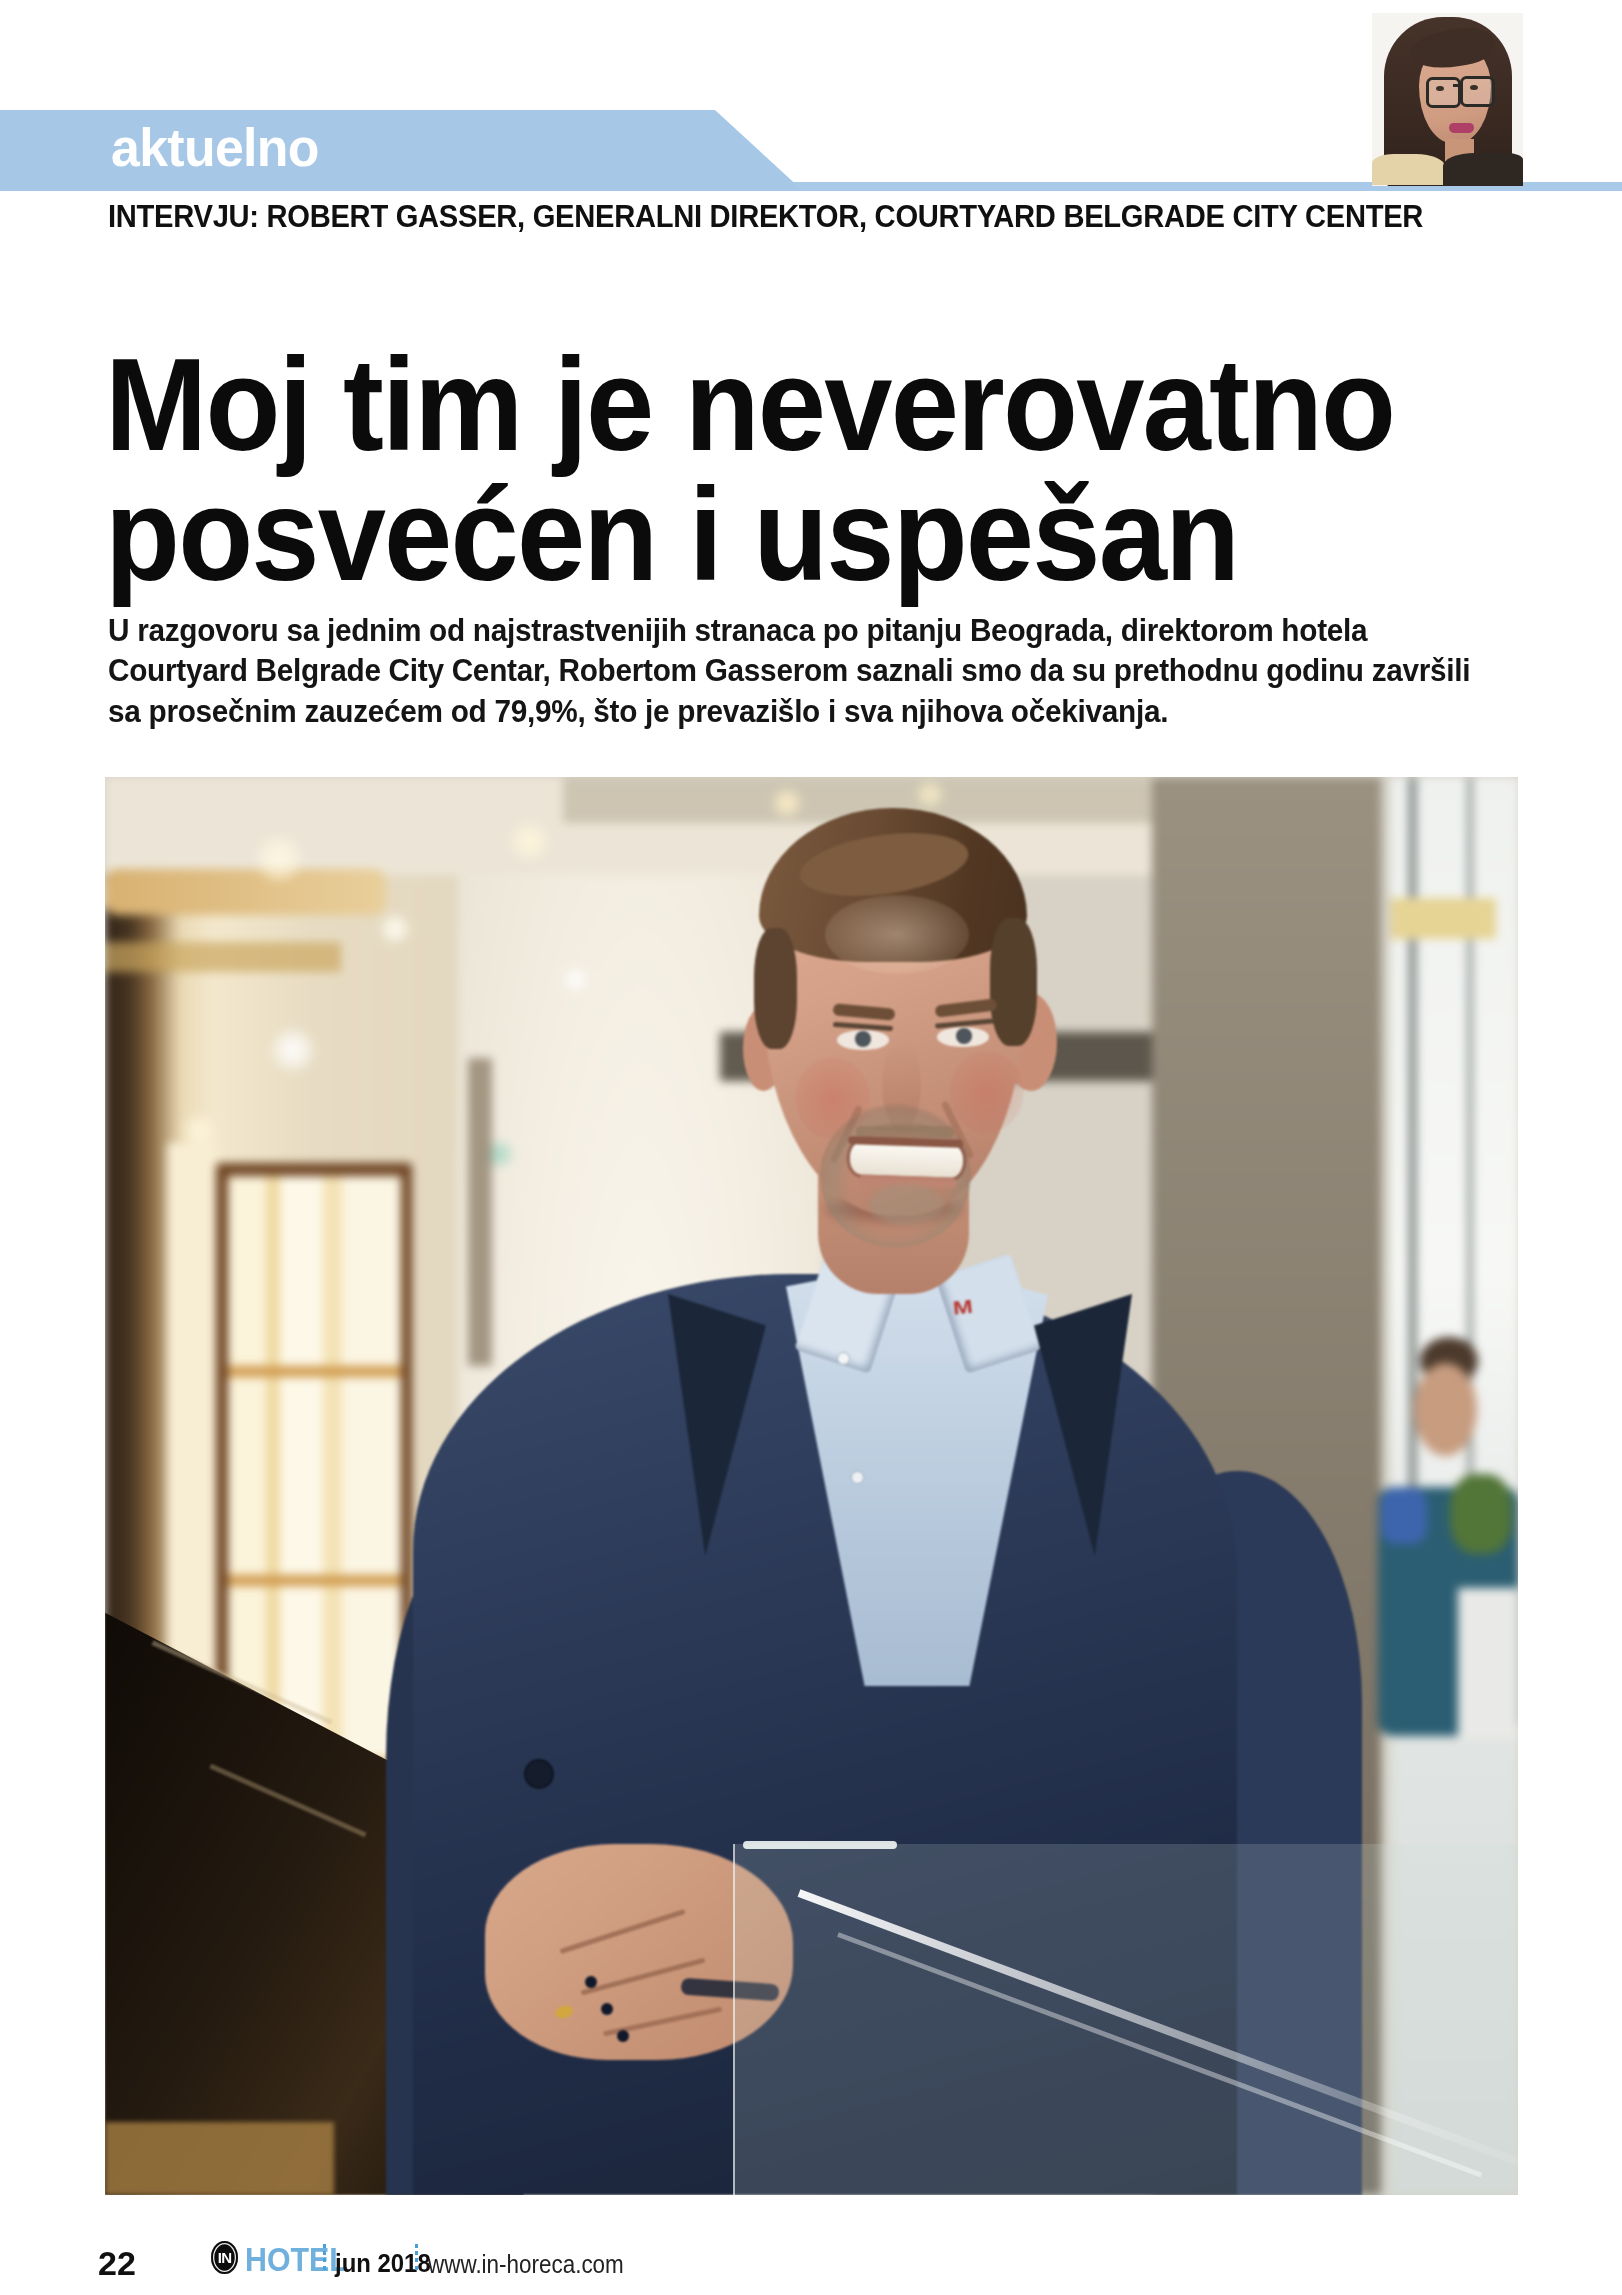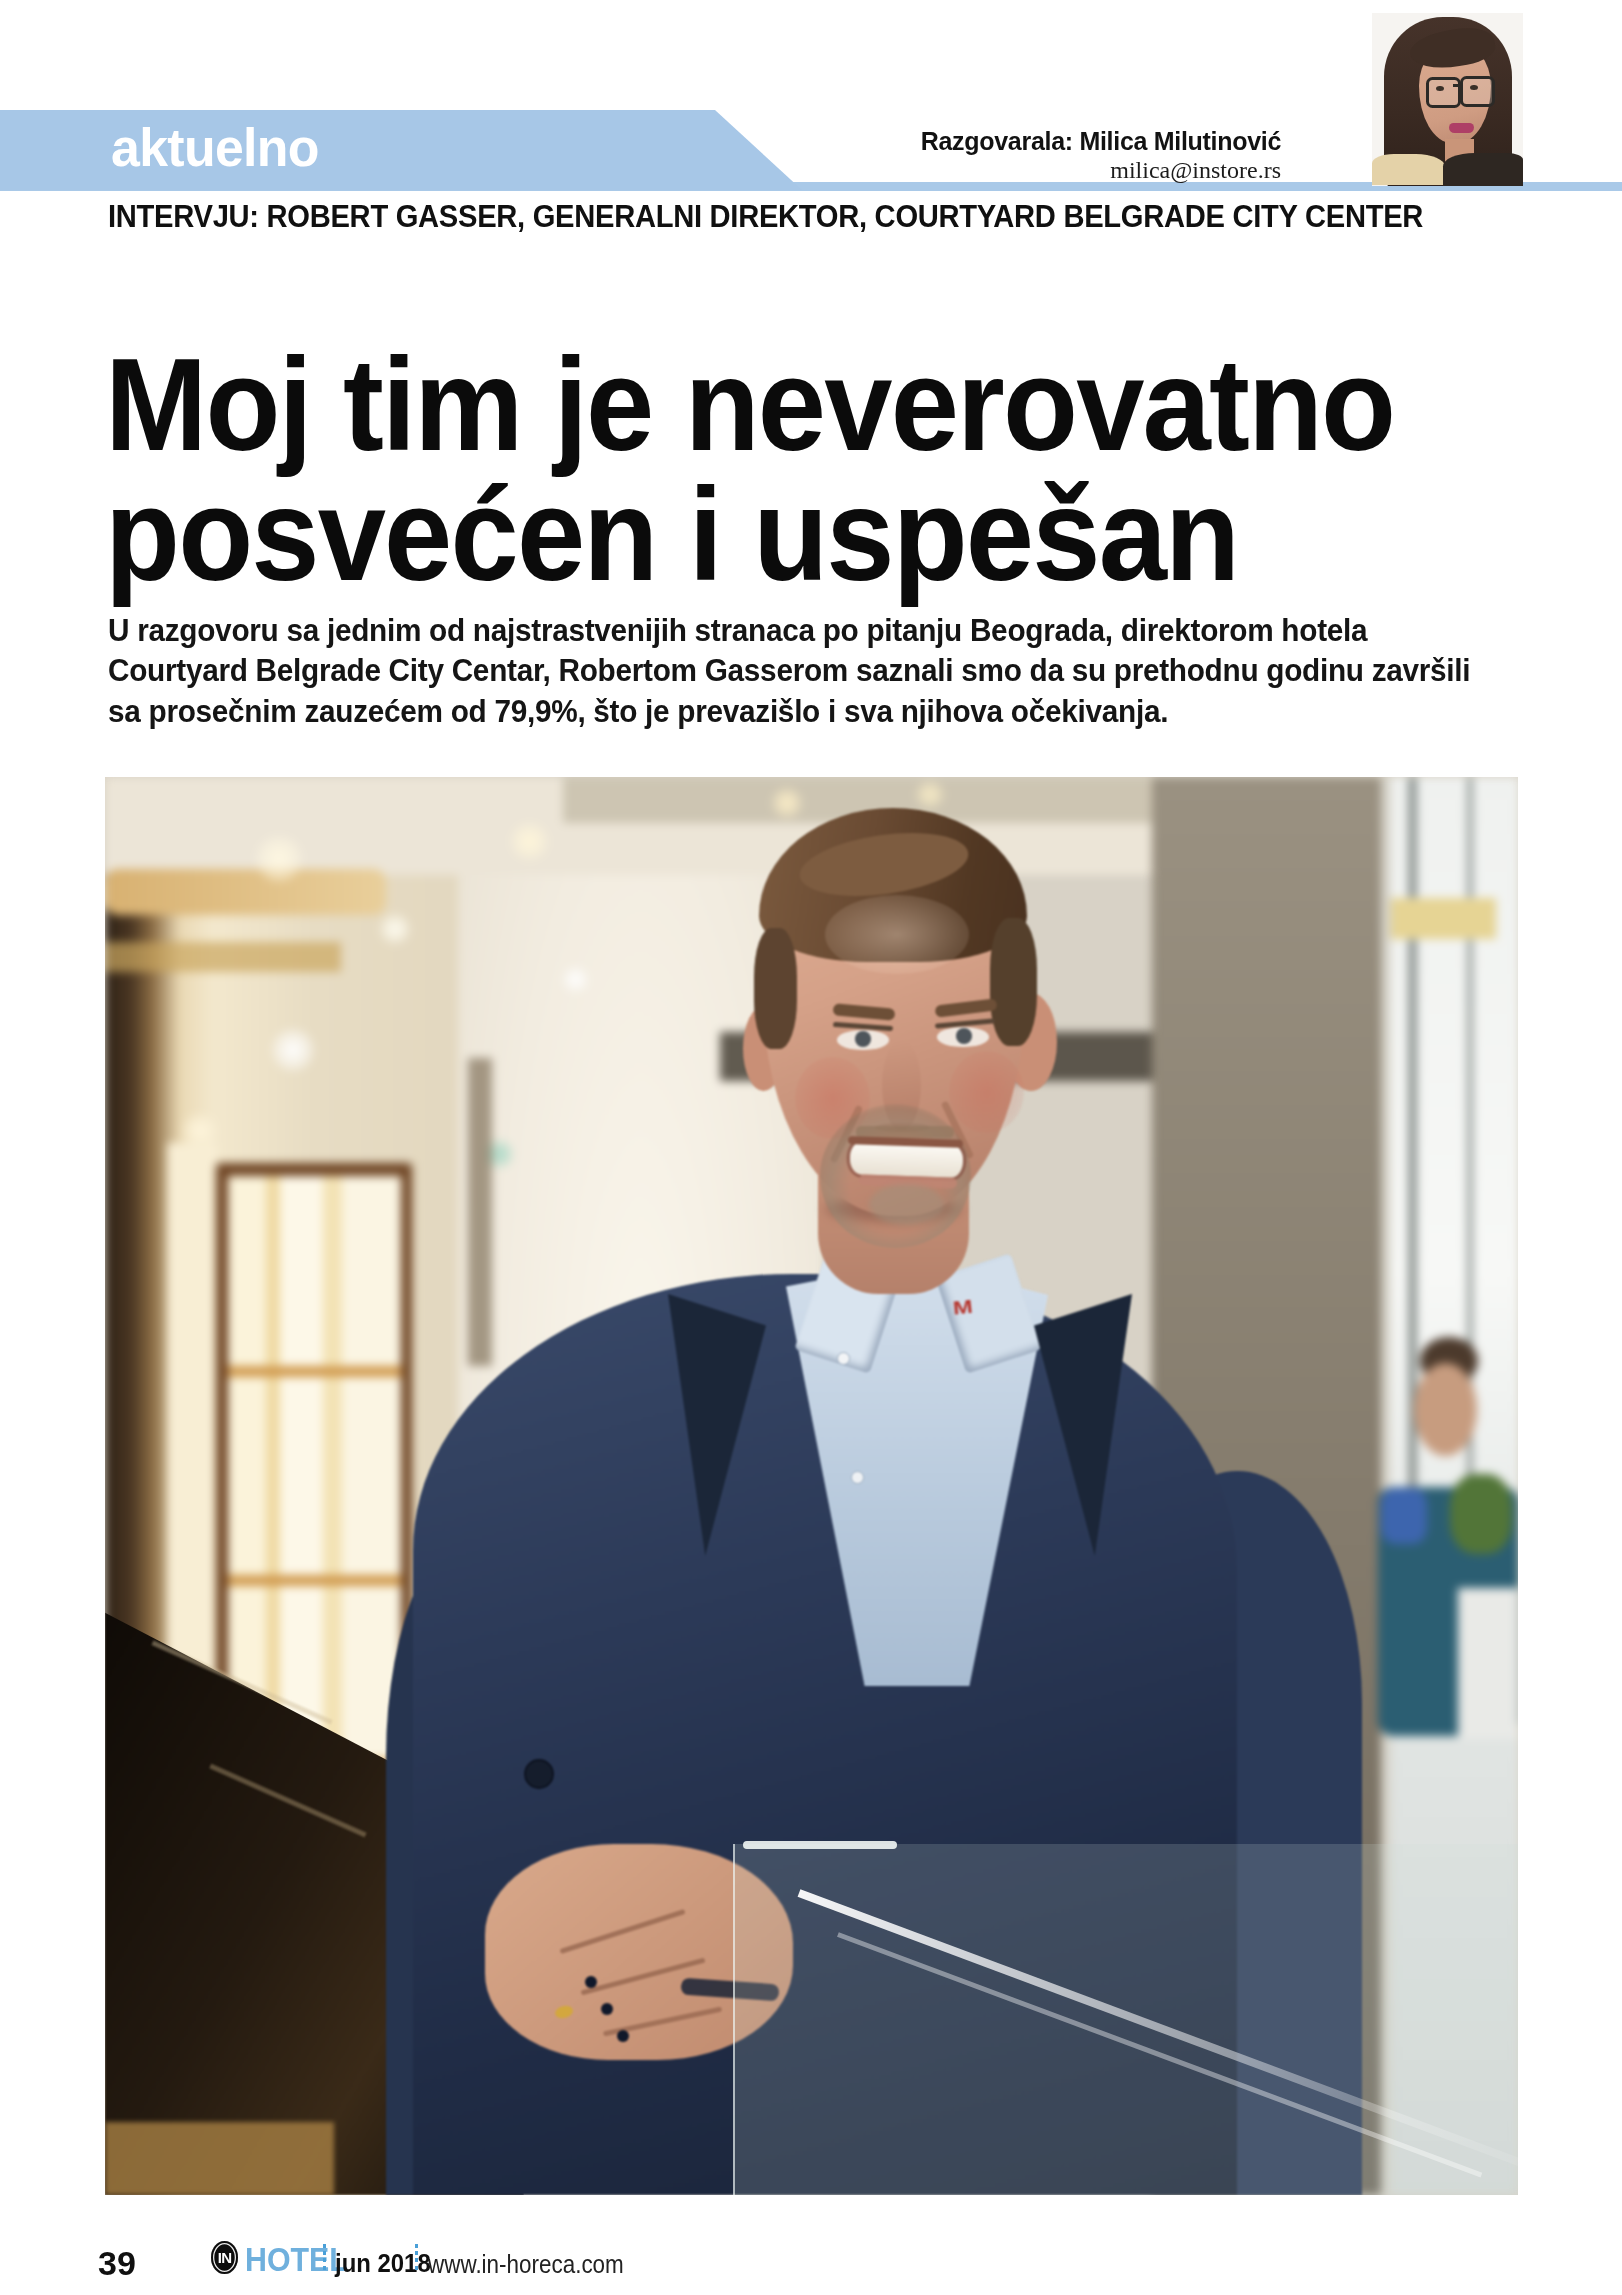--- a/index.html
+++ b/index.html
@@ -52,24 +52,20 @@
 </style>
 </head>
 <body>
 
 <div id="page">
 
   <div class="abs" id="banner-strip"></div>
   <div class="abs" id="banner"></div>
   <div class="abs noi" id="section-label">aktuelno</div>
 
-  <div class="abs" id="byline">
-    <div class="b1">Razgovarala: Milica Milutinović</div>
-    <div class="b2">milica@instore.rs</div>
-  </div>
 
   <div class="abs" id="author-photo">
     <div class="abs" style="left:11.8px;top:3.9px;width:128px;height:175px;background:linear-gradient(180deg,#46332a,#3a2a22 55%,#2e211b);border-radius:46% 46% 18% 18%/34% 34% 8% 8%;"></div>
     <div class="abs" style="left:47px;top:27.5px;width:72px;height:102px;background:linear-gradient(165deg,#dcab90,#cf9c82 70%,#bd8a72);border-radius:50% 50% 46% 46%/44% 44% 56% 56%;"></div>
     <div class="abs" style="left:38px;top:17px;width:85px;height:37px;background:#3f2e25;border-radius:50% 50% 40% 60%;transform:rotate(-10deg);"></div>
     <div class="abs" style="left:54px;top:64px;width:29px;height:25px;border:3.3px solid #2c2a27;border-radius:6.5px;background:rgba(235,225,215,.25);"></div>
     <div class="abs" style="left:88px;top:63px;width:29px;height:25px;border:3.3px solid #2c2a27;border-radius:6.5px;background:rgba(235,225,215,.25);"></div>
     <div class="abs" style="left:81px;top:71px;width:7.9px;height:3.3px;background:#2c2a27;"></div>
     <div class="abs" style="left:64px;top:73px;width:7.9px;height:5.2px;background:#3a3028;border-radius:50%;"></div>
     <div class="abs" style="left:98px;top:72px;width:7.9px;height:5.2px;background:#3a3028;border-radius:50%;"></div>
@@ -189,21 +185,21 @@
       <div class="abs" style="left:512px;top:1253px;width:11.8px;height:11.8px;background:#10182a;border-radius:50%;"></div>
       <div class="abs" style="left:576px;top:1204px;width:98px;height:17px;background:#1a2336;border-radius:7.9px;opacity:.85;transform:rotate(4deg);"></div>
     </div>
 
     <div class="abs" style="left:628px;top:1067px;width:785px;height:351px;background:rgba(205,220,216,.18);border-left:2px solid rgba(240,248,246,.65);"></div>
     <div class="abs" style="left:638px;top:1064px;width:154px;height:7.9px;background:#f2f7f5;opacity:.9;border-radius:3.9px;"></div>
     <div class="abs" style="left:694px;top:1112px;width:772px;height:7.9px;background:linear-gradient(90deg,rgba(255,255,255,.95),rgba(255,255,255,.45) 60%,rgba(255,255,255,.08));transform:rotate(20.5deg);transform-origin:left center;"></div>
     <div class="abs" style="left:733px;top:1155px;width:687px;height:4.6px;background:rgba(255,255,255,.4);transform:rotate(20.5deg);transform-origin:left center;"></div>
   </div>
 
-  <div class="abs footer-text" id="page-number">39</div>
+  <div class="abs footer-text" id="page-number">22</div>
   <div class="abs" id="instore-logo">
       <span>IN</span>
     </div>
   <div class="abs" id="logo-hotel">HOTEL</div>
   <div class="abs dot-sep" id="sep1"></div>
   <div class="abs footer-text" id="issue-date">jun 2018</div>
   <div class="abs dot-sep" id="sep2"></div>
   <div class="abs" id="website">www.in-horeca.com</div>
 
 </div>

